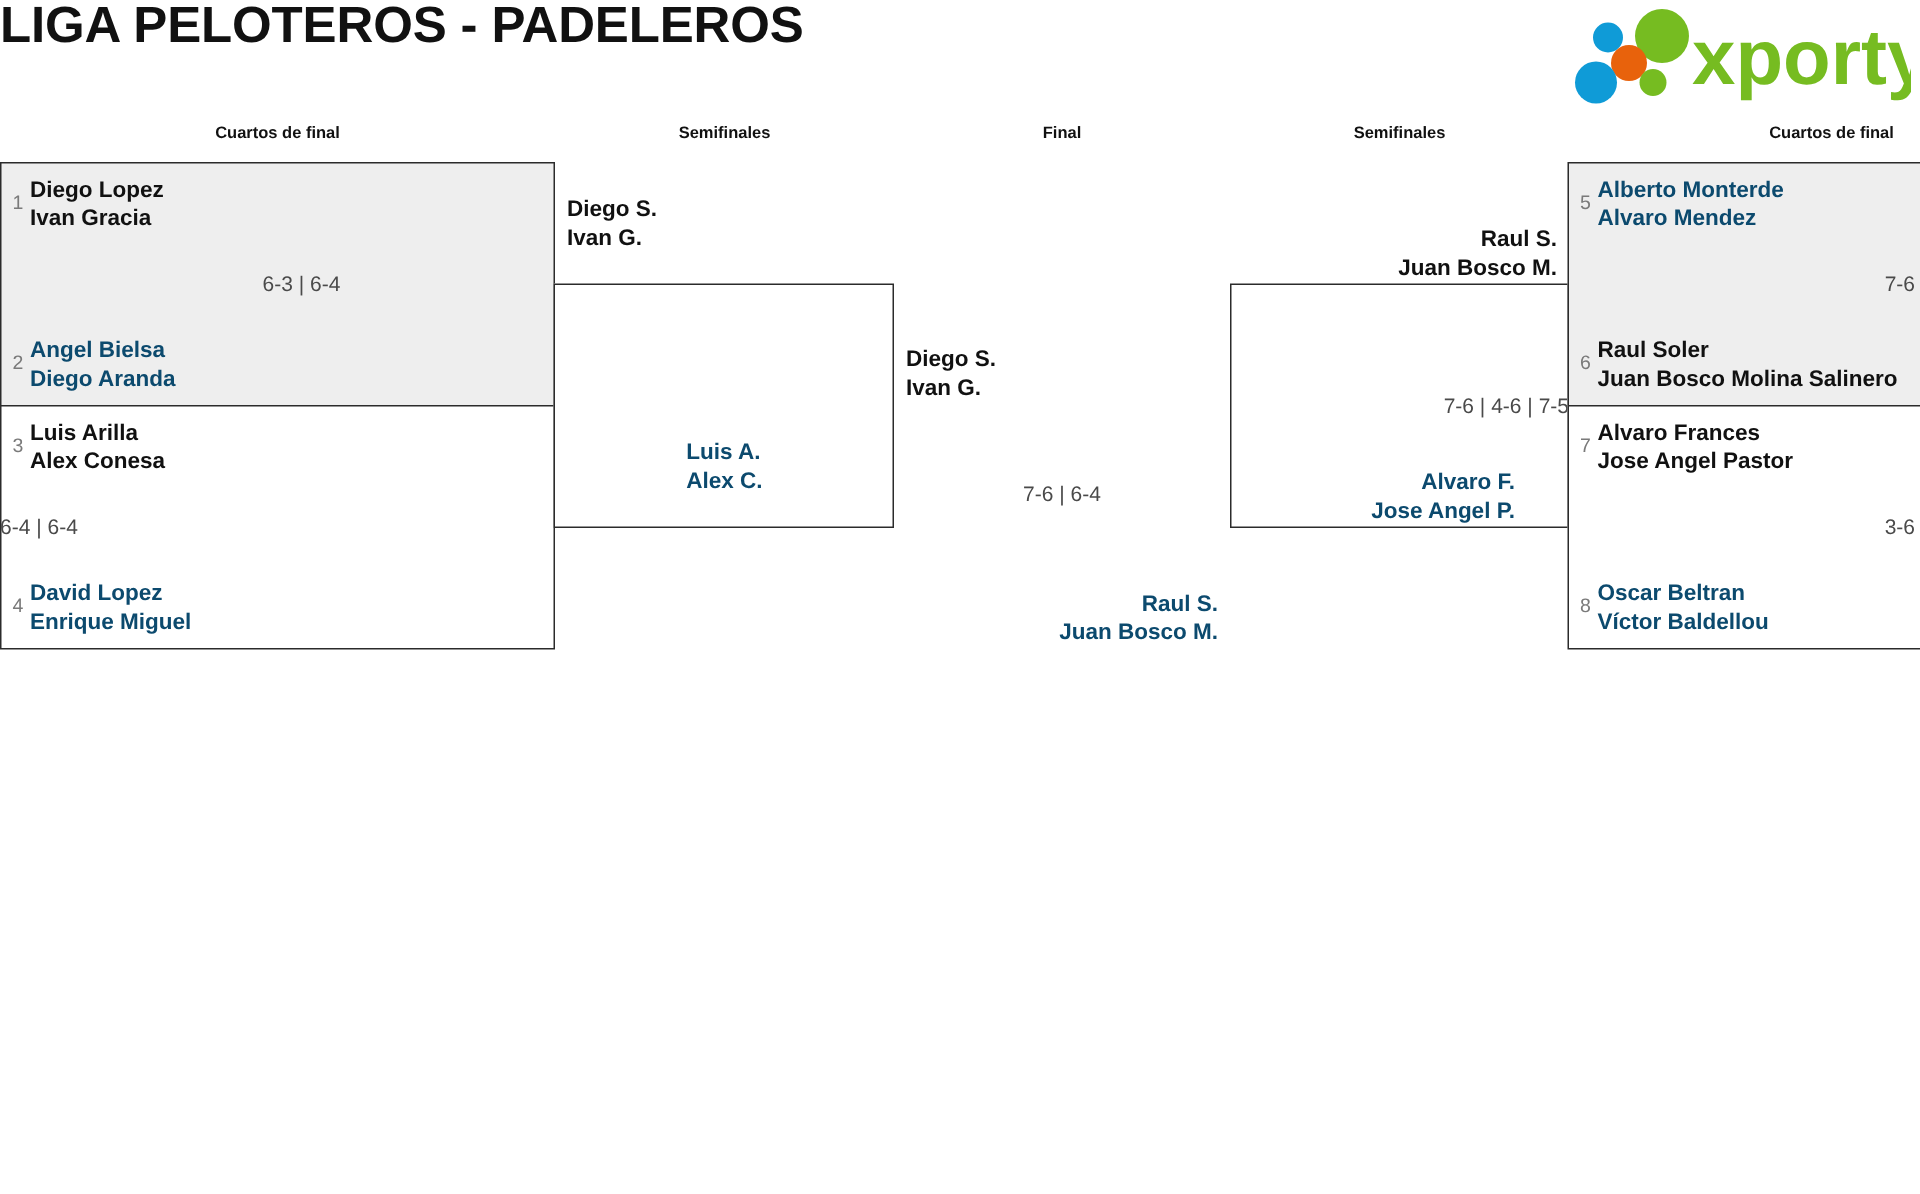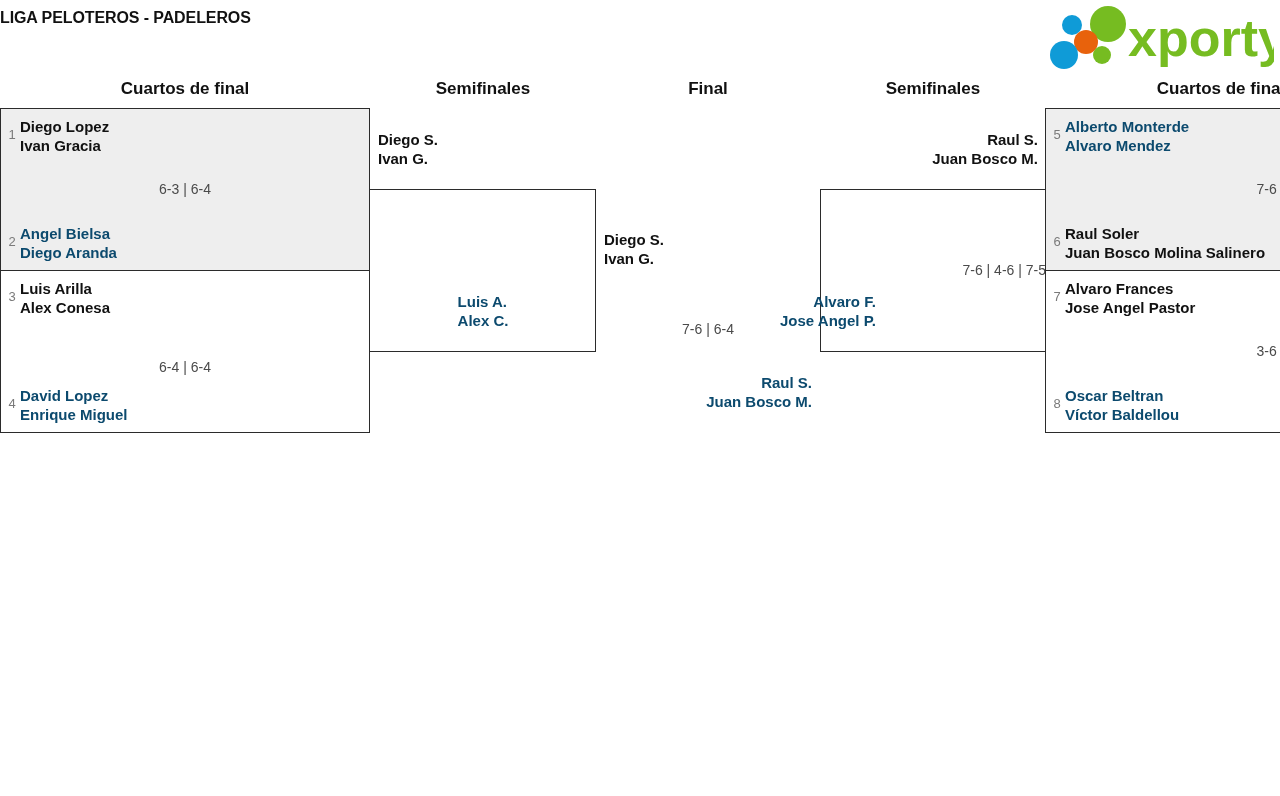--- a/index.html
+++ b/index.html
@@ -21,21 +21,21 @@
     position: relative;
     height: 78px;
   }
   .titles {
     position: absolute;
     left: 0;
     top: 2px;
     width: 900px;
   }
   .title-line {
-    font-size: 16px;
+    font-size: 34px;
     font-weight: 700;
     line-height: 31px;
     letter-spacing: -0.1px;
     color: #111111;
     white-space: nowrap;
   }
   .brand-logo {
     position: absolute;
     right: 6px;
     top: 2px;
@@ -46,21 +46,21 @@
   .brand-logo svg { display: block; }
 
   
   .col-headers {
     position: relative;
     height: 30px;
   }
   .col-header {
     position: absolute;
     top: 0;
-    font-size: 17px;
+    font-size: 11px;
     font-weight: 700;
     line-height: 22px;
     text-align: center;
     color: #111111;
     white-space: nowrap;
   }
 
   
   .bracket {
     position: relative;
@@ -92,21 +92,21 @@
     color: #7a7a7a;
     width: 16px;
     text-align: center;
     flex: none;
     padding-top: 9px;
   }
   .names {
     font-size: 15px;
     line-height: 19px;
   }
-  .team.align-right .names { text-align: right; }
+  .team.align-right .names { text-align: right; margin-top: 20px; }
   .names .n {
     display: block;
     white-space: nowrap;
   }
   .winner .names .n {
     color: #111111;
     font-weight: 700;
   }
   .loser .names .n {
     color: #0c4a6e;
@@ -157,39 +157,39 @@
 
   <div class="match-box shaded" style="left:0px; top:0px; width:370px; height:163px;">
   </div>
   <div class="team winner" style="left:4px; top:9px; width:340px;">
     <span class="seed">1</span>
     <span class="names">
       <span class="n">Diego Lopez</span>
       <span class="n">Ivan Gracia</span>
     </span>
   </div>
-  <div class="score" style="left:0px; top:72px; width:370px; text-align:center;">6-3 | 6-4</div>
+  <div class="score" style="left:0px; top:72px; width:370px; text-align:center;padding-left:16px;">6-3 | 6-4</div>
   <div class="team loser" style="left:4px; top:116px; width:340px;">
     <span class="seed">2</span>
     <span class="names">
       <span class="n">Angel Bielsa</span>
       <span class="n">Diego Aranda</span>
     </span>
   </div>
 
   <div class="match-box" style="left:0px; top:162px; width:370px; height:163px;">
   </div>
   <div class="team winner" style="left:4px; top:171px; width:340px;">
     <span class="seed">3</span>
     <span class="names">
       <span class="n">Luis Arilla</span>
       <span class="n">Alex Conesa</span>
     </span>
   </div>
-  <div class="score" style="left:0px; top:250px; width:370px; text-align:center;">6-4 | 6-4</div>
+  <div class="score" style="left:0px; top:234px; width:370px; ">6-4 | 6-4</div>
   <div class="team loser" style="left:4px; top:278px; width:340px;">
     <span class="seed">4</span>
     <span class="names">
       <span class="n">David Lopez</span>
       <span class="n">Enrique Miguel</span>
     </span>
   </div>
 
   <div class="match-box" style="left:369px; top:81px; width:227px; height:163px;">
   </div>
@@ -222,21 +222,21 @@
 
   <div class="match-box" style="left:820px; top:81px; width:226px; height:163px;">
   </div>
   <div class="team winner align-right" style="left:828px; top:22px; width:210px;">
     <span class="names">
       <span class="n">Raul S.</span>
       <span class="n">Juan Bosco M.</span>
     </span>
   </div>
   <div class="score" style="left:820px; top:153px; width:226px; text-align:right;">7-6 | 4-6 | 7-5</div>
-  <div class="team loser align-right" style="left:780px; top:184px; width:210px;justify-content:flex-end;">
+  <div class="team loser align-right" style="left:800px; top:184px; width:210px;">
     <span class="names">
       <span class="n">Alvaro F.</span>
       <span class="n">Jose Angel P.</span>
     </span>
   </div>
 
   <div class="match-box shaded" style="left:1045px; top:0px; width:350px; height:163px;">
   </div>
   <div class="team loser" style="left:1049px; top:9px; width:340px;">
     <span class="seed">5</span>

